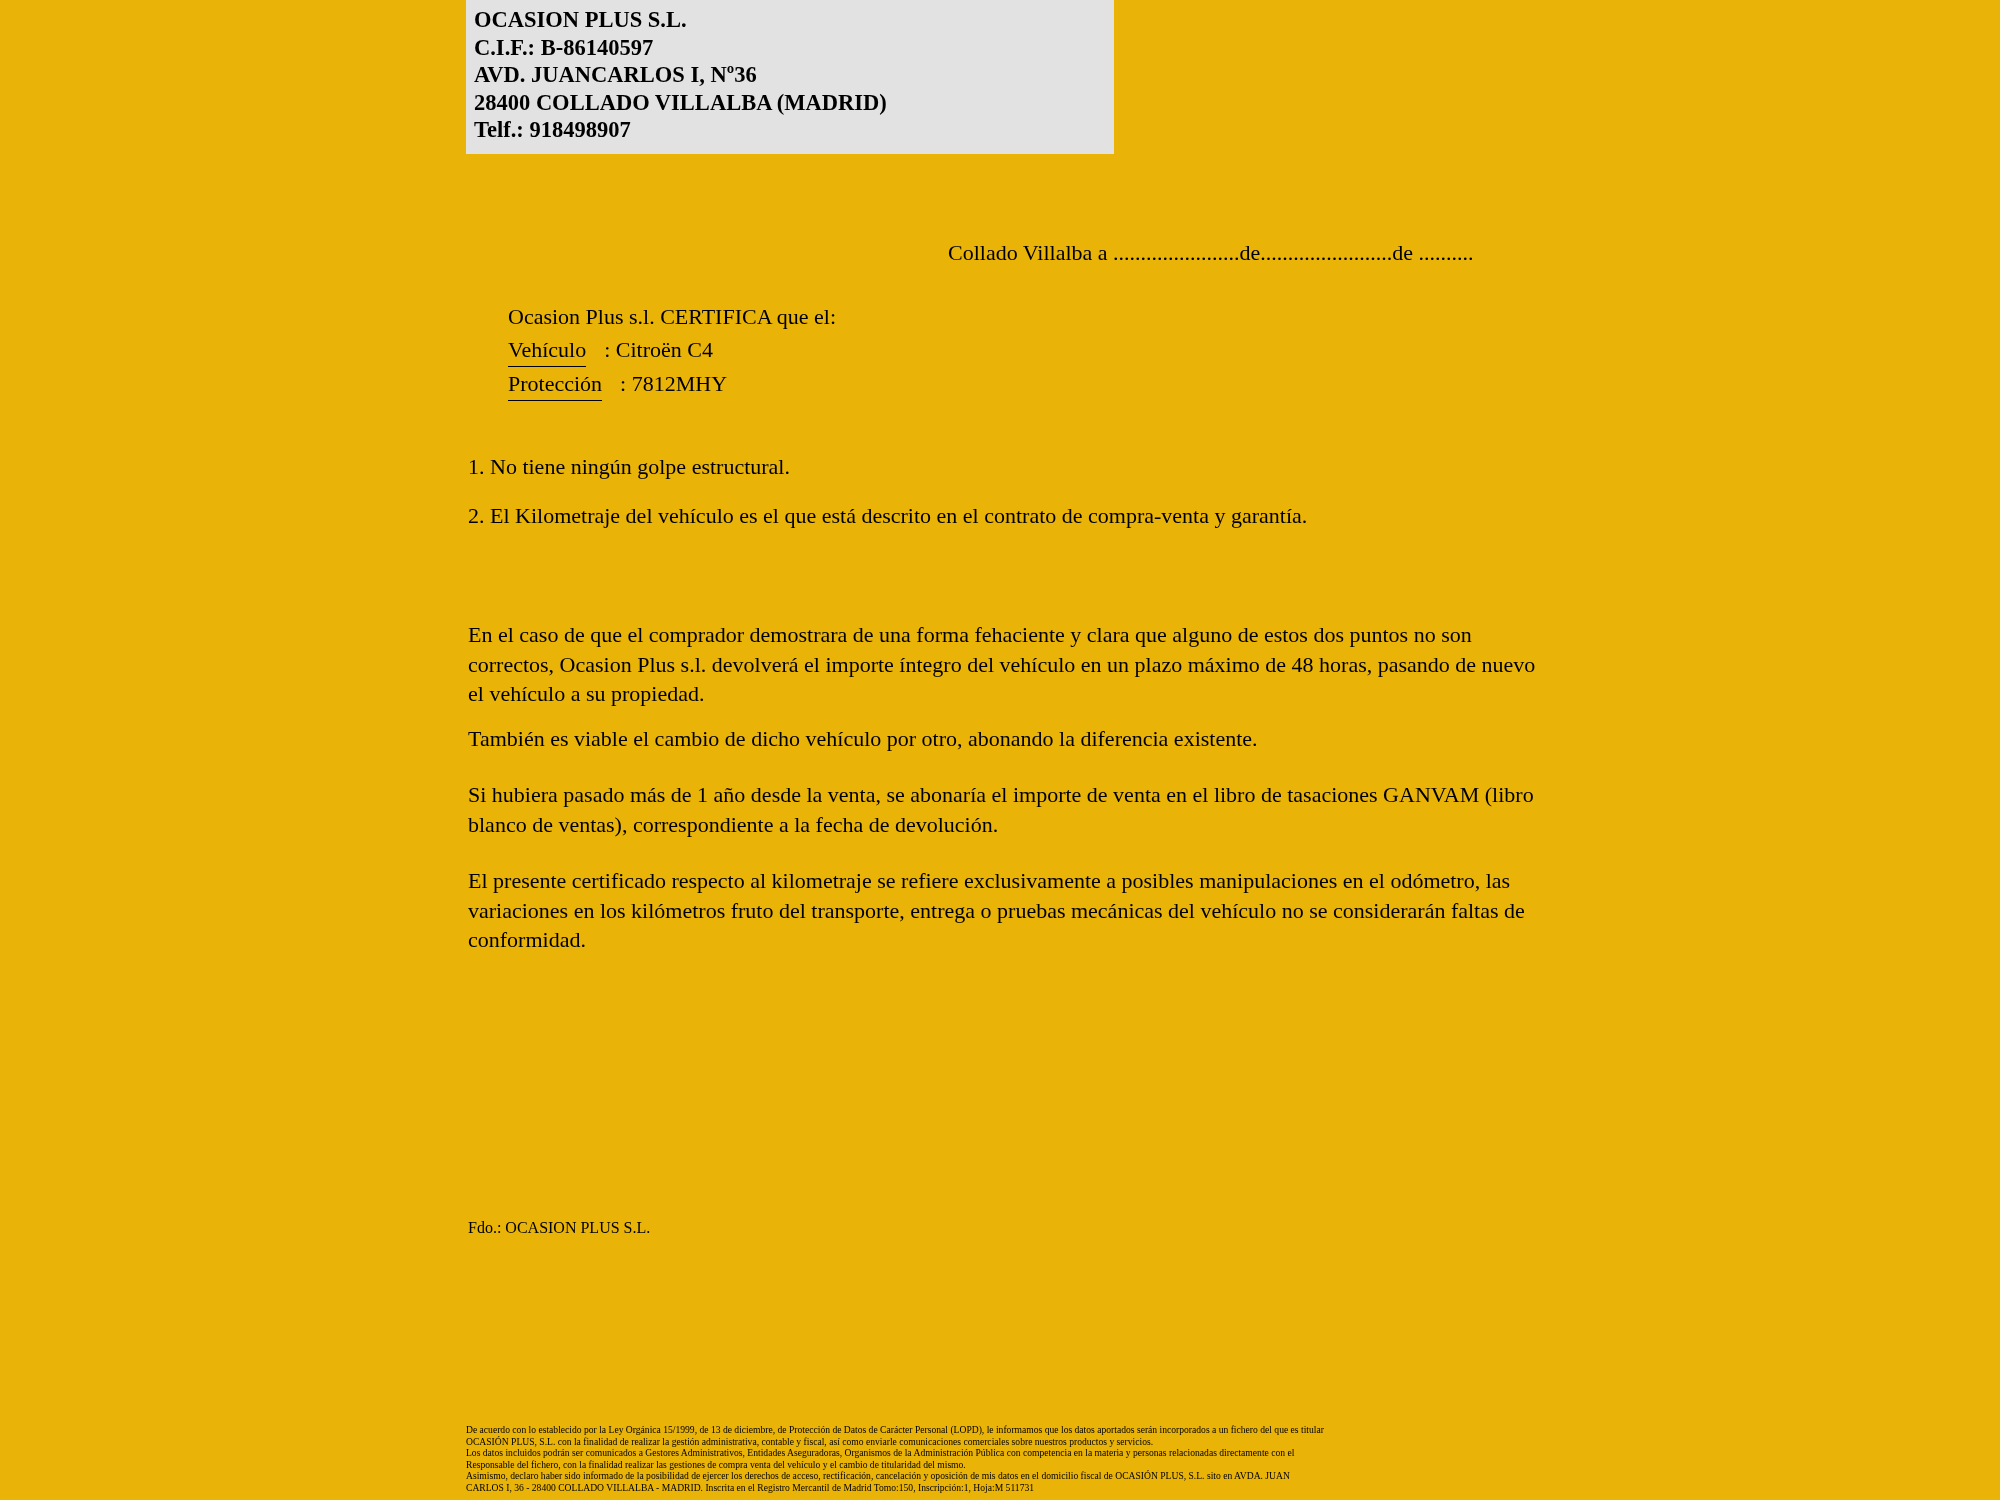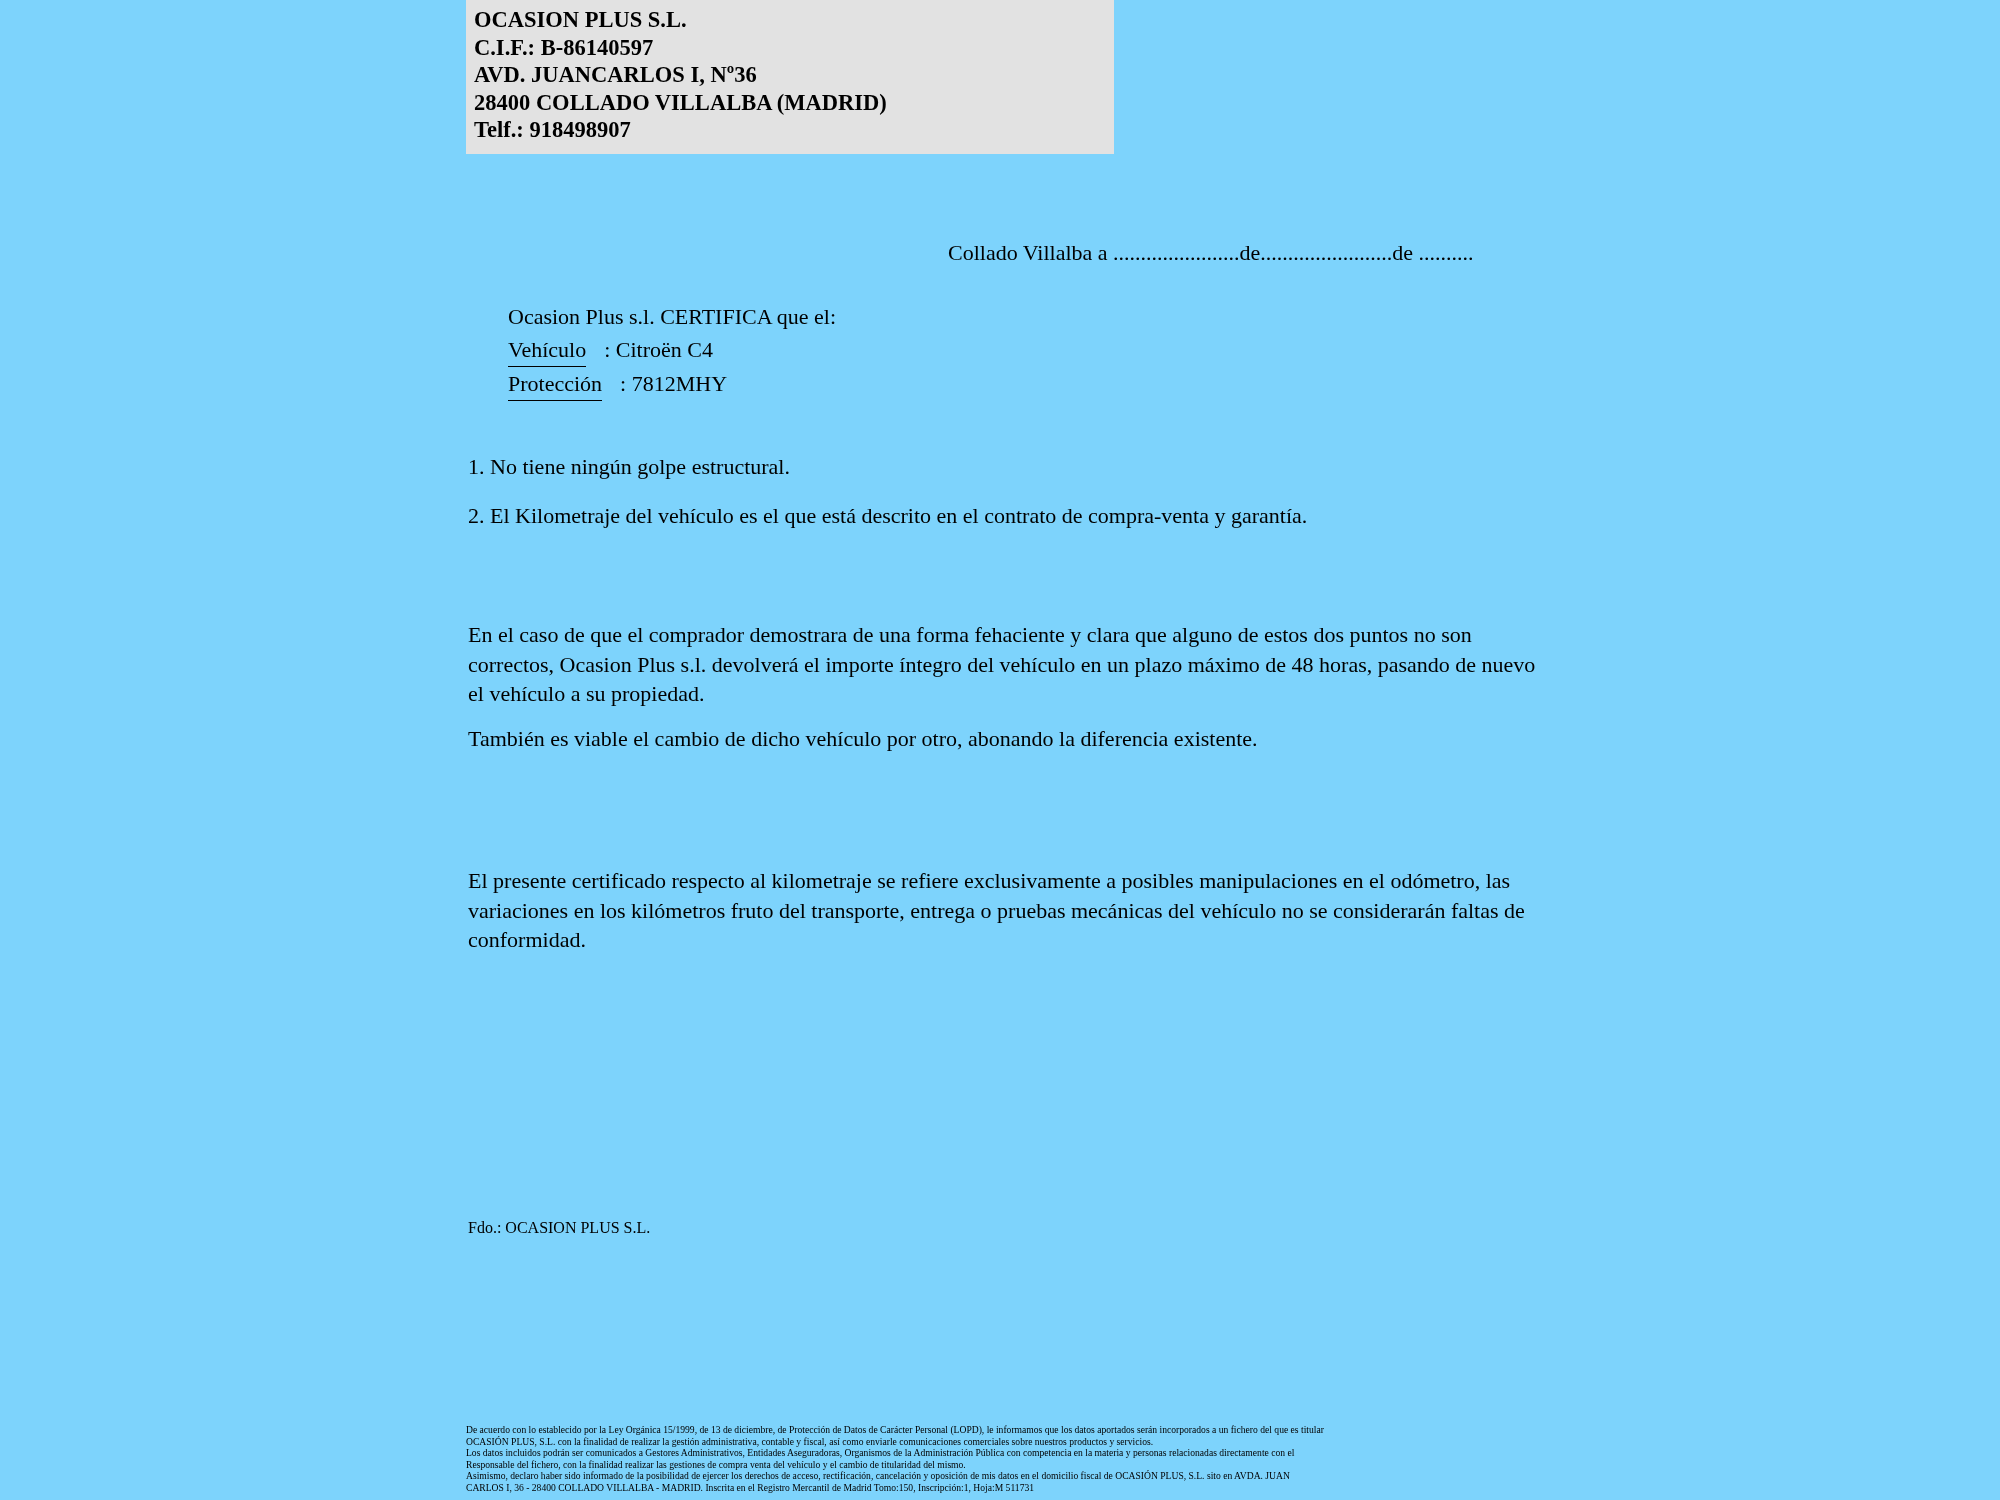--- a/index.html
+++ b/index.html
@@ -11,21 +11,21 @@
     width: 2000px;
     height: 1500px;
     font-family: "Liberation Serif", serif;
     color: #000000;
     overflow: hidden;
   }
   .page {
     position: relative;
     width: 2000px;
     height: 1500px;
-    background: #7dd3fc;
+    background: #eab308;
   }
 
   
   .letterhead {
     position: absolute;
     left: 466px;
     top: 0px;
     width: 648px;
     padding: 6px 0 10px 0;
     background: #e2e2e2;
@@ -144,20 +144,21 @@
     <div class="row">
       <span class="lbl-u">Protección</span><span class="field-gap"></span><span>:&nbsp;<span>7812MHY</span></span>
     </div>
   </div>
 
   <div class="point point-1">1. No tiene ningún golpe estructural.</div>
   <div class="point point-2">2. El Kilometraje del vehículo es el que está descrito en el contrato de compra-venta y garantía.</div>
 
   <div class="para para-1">En el caso de que el comprador demostrara de una forma fehaciente y clara que alguno de estos dos puntos no son correctos, Ocasion Plus s.l. devolverá el importe íntegro del vehículo en un plazo máximo de 48 horas, pasando de nuevo el vehículo a su propiedad.</div>
   <div class="para para-2">También es viable el cambio de dicho vehículo por otro, abonando la diferencia existente.</div>
+  <div class="para para-3">Si hubiera pasado más de 1 año desde la venta, se abonaría el importe de venta en el libro de tasaciones GANVAM (libro blanco de ventas), correspondiente a la fecha de devolución.</div>
   <div class="para para-4">El presente certificado respecto al kilometraje se refiere exclusivamente a posibles manipulaciones en el odómetro, las variaciones en los kilómetros fruto del transporte, entrega o pruebas mecánicas del vehículo no se considerarán faltas de conformidad.</div>
 
   <div class="signature">Fdo.: OCASION PLUS S.L.</div>
 
   <div class="legal">
     <p>De acuerdo con lo establecido por la Ley Orgánica 15/1999, de 13 de diciembre, de Protección de Datos de Carácter Personal (LOPD), le informamos que los datos aportados serán incorporados a un fichero del que es titular</p>
     <p>OCASIÓN PLUS, S.L. con la finalidad de realizar la gestión administrativa, contable y fiscal, así como enviarle comunicaciones comerciales sobre nuestros productos y servicios.</p>
     <p>Los datos incluidos podrán ser comunicados a Gestores Administrativos, Entidades Aseguradoras, Organismos de la Administración Pública con competencia en la materia y personas relacionadas directamente con el</p>
     <p>Responsable del fichero, con la finalidad realizar las gestiones de compra venta del vehículo y el cambio de titularidad del mismo.</p>
     <p>Asimismo, declaro haber sido informado de la posibilidad de ejercer los derechos de acceso, rectificación, cancelación y oposición de mis datos en el domicilio fiscal de OCASIÓN PLUS, S.L. sito en AVDA. JUAN</p>

